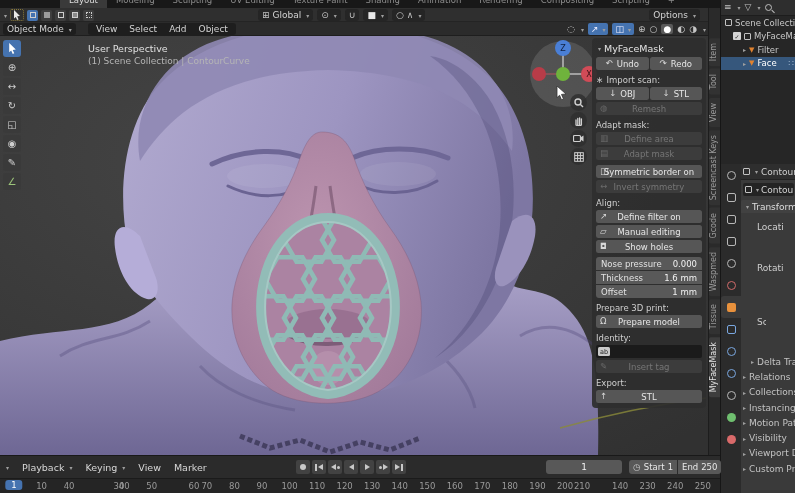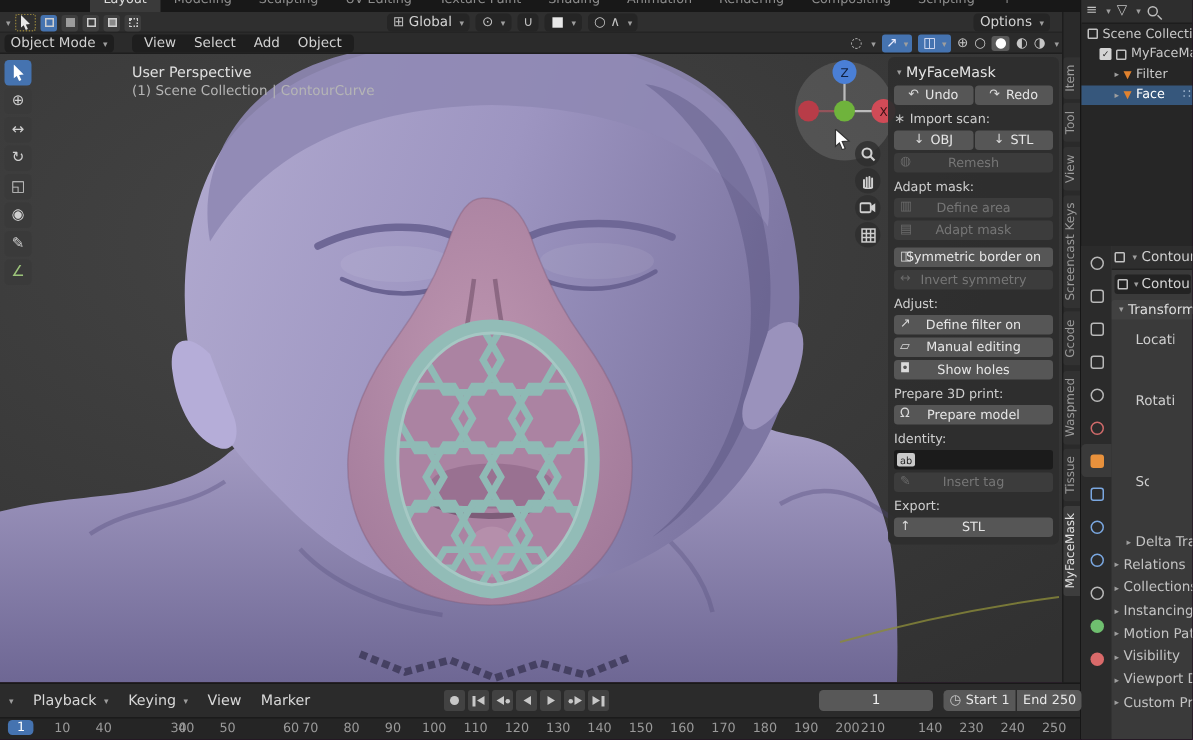--- a/index.html
+++ b/index.html
@@ -439,34 +439,48 @@
         </div>
       <div class="btn" style="margin-top:3px;">
           <span class="bicon">◫</span>
           <span>Symmetric border on</span>
         </div>
       <div class="btn disabled">
           <span class="bicon">↔</span>
           <span>Invert symmetry</span>
         </div>
       <div class="fm-lbl">
-          <span>Adjust:</span>
+          <span>Align:</span>
         </div>
       <div class="btn">
           <span class="bicon">↗</span>
           <span>Define filter on</span>
         </div>
       <div class="btn">
           <span class="bicon">▱</span>
           <span>Manual editing</span>
         </div>
       <div class="btn">
           <span class="bicon">◘</span>
           <span>Show holes</span>
         </div>
+      <div class="fgroup">
+        <div class="fld">
+            <span class="fl">Nose pressure</span>
+            <span class="fv">0.000</span>
+          </div>
+        <div class="fld">
+            <span class="fl">Thickness</span>
+            <span class="fv">1.6 mm</span>
+          </div>
+        <div class="fld">
+            <span class="fl">Offset</span>
+            <span class="fv">1 mm</span>
+          </div>
+      </div>
       <div class="fm-lbl">
           <span>Prepare 3D print:</span>
         </div>
       <div class="btn">
           <span class="bicon">Ω</span>
           <span>Prepare model</span>
         </div>
       <div class="fm-lbl">
           <span>Identity:</span>
         </div>

